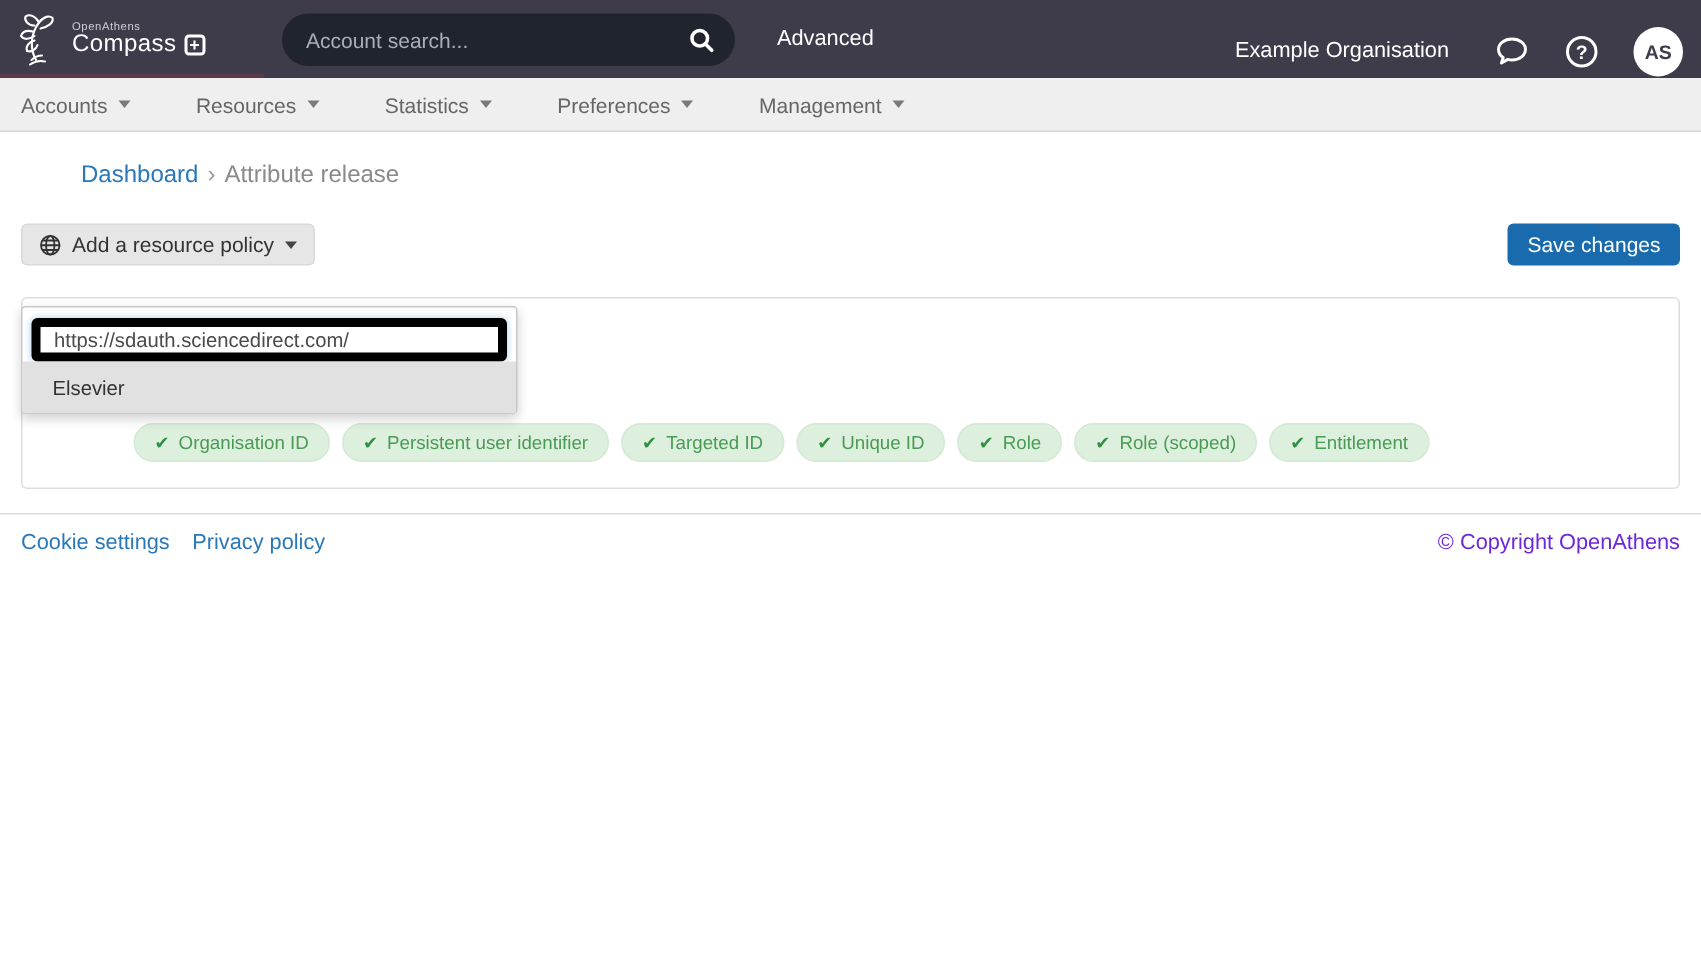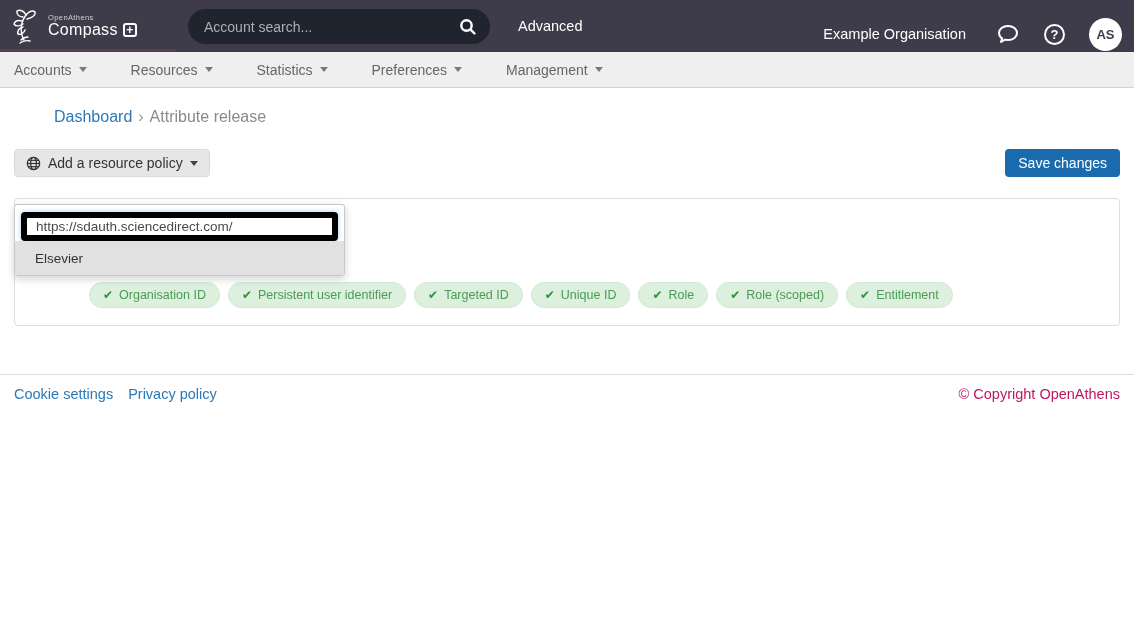--- a/index.html
+++ b/index.html
@@ -72,25 +72,25 @@
   .panel { margin-top: 21px; height: 128px; border: 1px solid #ddd; border-radius: 4px; background: #fff;
     position: relative; }
   .panel-inner { position: absolute; left: 74px; top: 56px; }
   .released-label { font-size: 14px; color: #333; }
   .badges-row { margin-top: 11px; display: flex; gap: 8px; }
   .badge { display: inline-flex; align-items: center; gap: 6px; background: #ddefdd; border: 1px solid #d2e9d2;
     color: #4a9b55; border-radius: 15px; padding: 0 13px; height: 26px; font-size: 12.5px; }
   .badge .check { color: #2e9140; font-size: 12px; }
 
   
-  .footer { position: absolute; left: 0; right: 0; top: 374px; border-top: 1px solid #ddd;
+  .footer { position: absolute; left: 0; right: 0; top: 342px; border-top: 1px solid #ddd;
     padding: 11px 14px 0 14px; display: flex; justify-content: space-between; align-items: center; }
   .footer-links { display: flex; gap: 15px; }
   .footer-links a { color: #2a78b8; text-decoration: none; font-size: 14.5px; }
-  .copyright { color: #be185d; font-size: 14.5px; }
+  .copyright { color: #6d28d9; font-size: 14.5px; }
 </style>
 </head>
 <body>
 
 <div class="page">
 
   <header class="navbar">
     <div class="logo-block">
       <svg class="logo-sprig" viewBox="0 0 32 38" fill="none" stroke="#ffffff" stroke-width="1.4" stroke-linecap="round">
         <path d="M14 33 C 10 26, 10 16, 16 8 C 19 4, 23 3, 25 5 C 26 8, 22 11, 17 12"></path>

